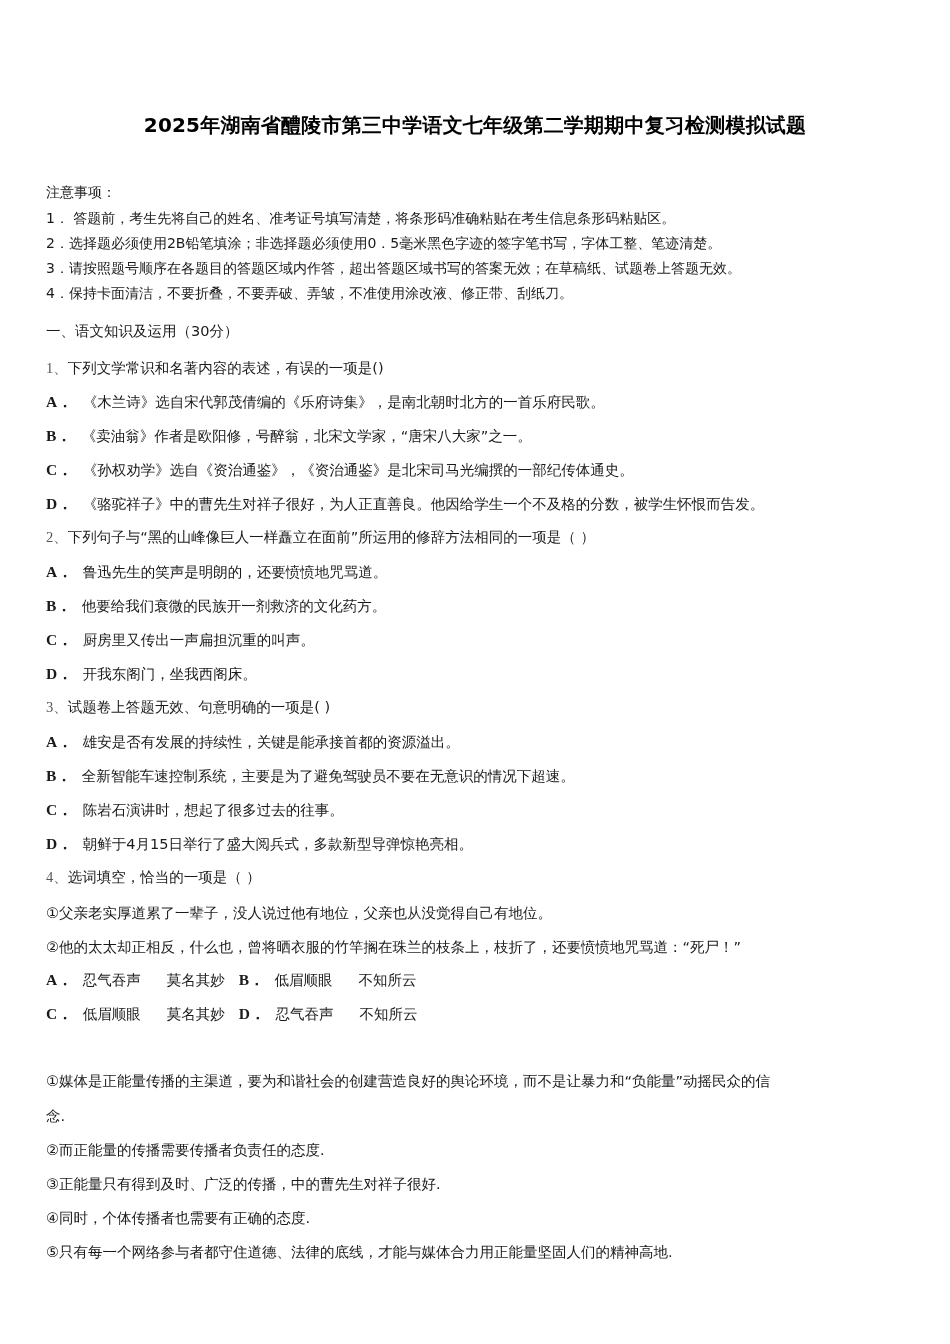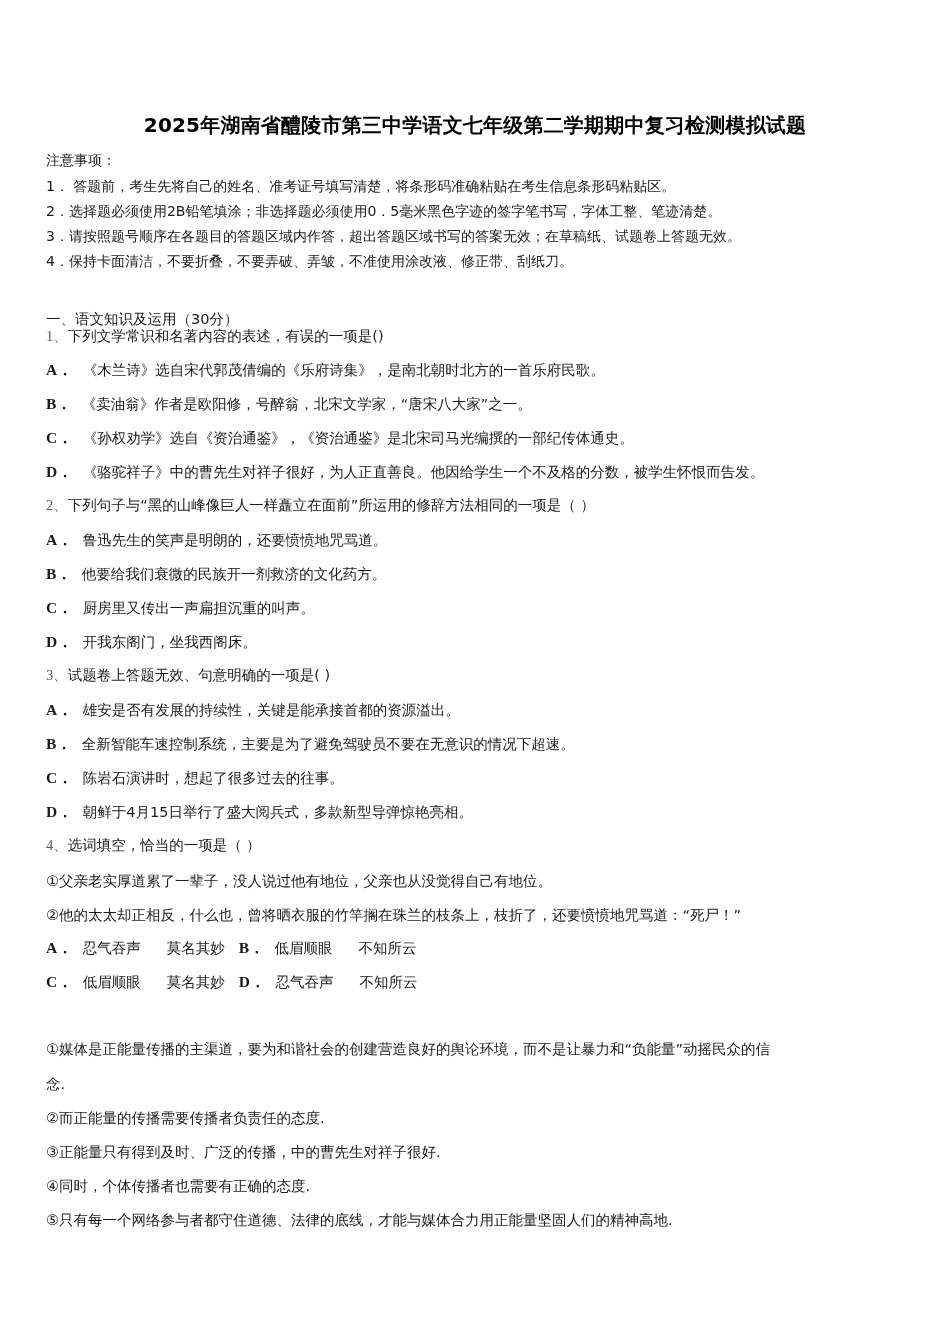--- a/index.html
+++ b/index.html
@@ -1,21 +1,21 @@
 <!DOCTYPE html>
 <html><head>
 <meta charset="utf-8">
 <style>
   html, body { margin: 0; padding: 0; background: #ffffff; }
   body { width: 950px; height: 1344px; position: relative; overflow: hidden;
          font-family: "DejaVu Sans", "Liberation Sans", sans-serif; color: #111; }
   .page { position: absolute; left: 0; top: 0; width: 950px; height: 1344px; padding-left: 46px; }
   .title { position: absolute; left: 0; width: 950px; top: 112px; text-align: center;
            font-size: 20px; font-weight: bold; letter-spacing: 0.2px; color: #000; }
-  .line { position: absolute; left: 46px; white-space: nowrap; font-size: 14.5px; color: #1a1a1a; }
+  .line { position: absolute; left: 46px; white-space: nowrap; font-size: 14.5px; color: #1a1a1a; margin-top: 32px; }
   .notes .line { font-size: 14px; }
   .opt-letter { font-family: "Liberation Serif", "DejaVu Serif", serif; font-weight: bold; font-size: 15.5px; margin-right: 10px; }
   .qnum { font-family: "Liberation Serif", "DejaVu Serif", serif; color: #555; }
   .gap { display: inline-block; width: 26px; }
   .gap2 { display: inline-block; width: 14px; }
 </style>
 </head>
 <body>
 
 <div class="page">
@@ -23,21 +23,21 @@
   <div class="title">2025年湖南省醴陵市第三中学语文七年级第二学期期中复习检测模拟试题</div>
 
   <div class="notes">
     <div class="line" style="top:152px">注意事项：</div>
     <div class="line" style="top:178px">1．  答题前，考生先将自己的姓名、准考证号填写清楚，将条形码准确粘贴在考生信息条形码粘贴区。</div>
     <div class="line" style="top:203px">2．选择题必须使用2B铅笔填涂；非选择题必须使用0．5毫米黑色字迹的签字笔书写，字体工整、笔迹清楚。</div>
     <div class="line" style="top:228px">3．请按照题号顺序在各题目的答题区域内作答，超出答题区域书写的答案无效；在草稿纸、试题卷上答题无效。</div>
     <div class="line" style="top:253px">4．保持卡面清洁，不要折叠，不要弄破、弄皱，不准使用涂改液、修正带、刮纸刀。</div>
   </div>
 
-  <div class="line" style="top:310px">一、语文知识及运用（30分）</div>
+  <div class="line" style="top:290px">一、语文知识及运用（30分）</div>
 
   <div class="line" style="top:327px">
     <span class="qnum">1、</span><span>下列文学常识和名著内容的表述，有误的一项是()</span>
   </div>
   <div class="line" style="top:360px"><span class="opt-letter">A．</span><span>《木兰诗》选自宋代郭茂倩编的《乐府诗集》，是南北朝时北方的一首乐府民歌。</span></div>
   <div class="line" style="top:428px"><span class="opt-letter">C．</span><span>《孙权劝学》选自《资治通鉴》，《资治通鉴》是北宋司马光编撰的一部纪传体通史。</span></div>
   <div class="line" style="top:394px"><span class="opt-letter">B．</span><span>《卖油翁》作者是欧阳修，号醉翁，北宋文学家，“唐宋八大家”之一。</span></div>
   <div class="line" style="top:462px"><span class="opt-letter">D．</span><span>《骆驼祥子》中的曹先生对祥子很好，为人正直善良。他因给学生一个不及格的分数，被学生怀恨而告发。</span></div>
 
   <div class="line" style="top:496px">

